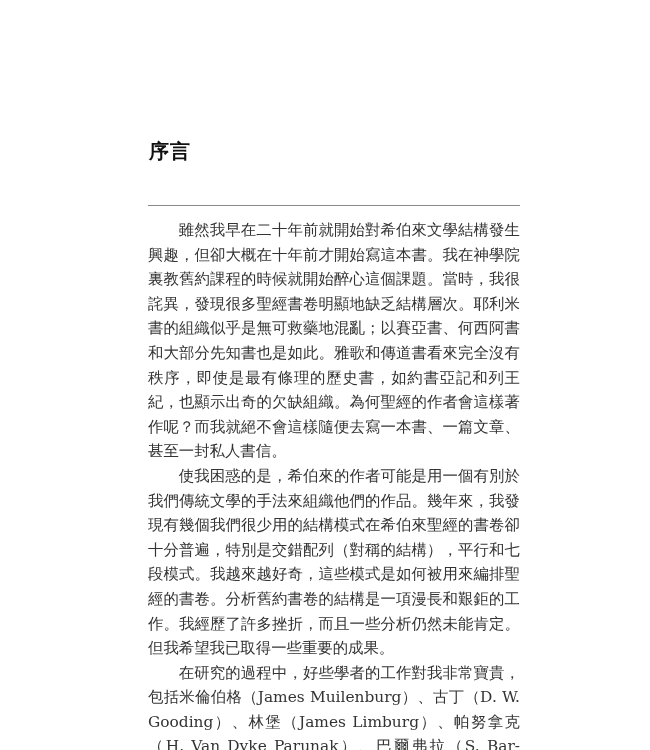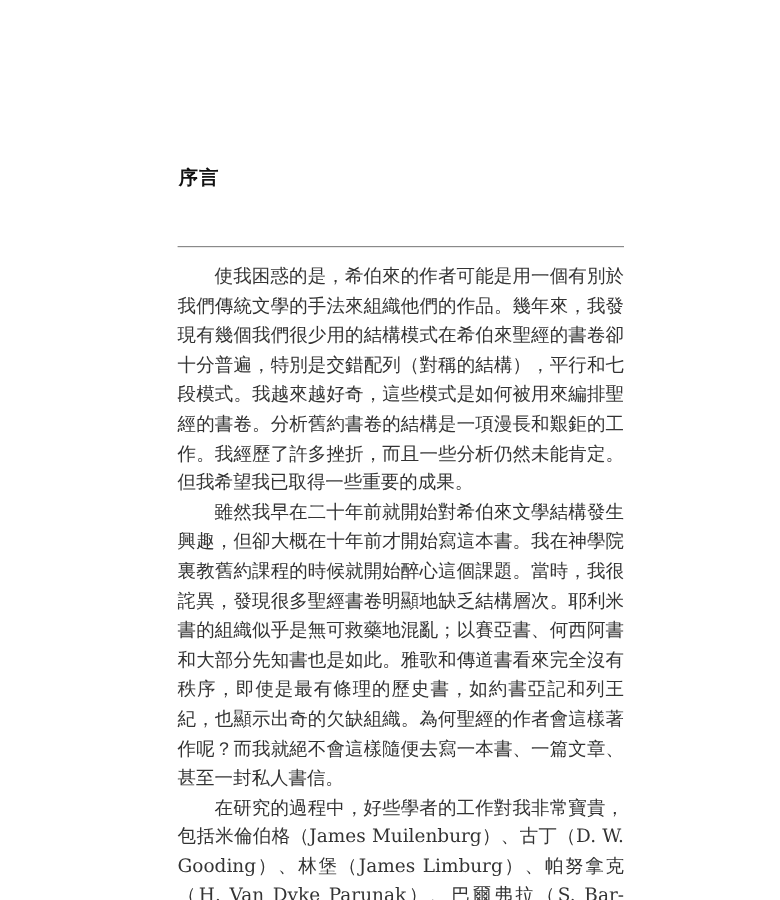--- a/index.html
+++ b/index.html
@@ -1,27 +1,27 @@
 <!DOCTYPE html>
 <html><head>
 <meta charset="utf-8">
 <style>
   html, body { margin: 0; padding: 0; background: #ffffff; }
   body { width: 650px; height: 750px; position: relative; overflow: hidden;
          font-family: "DejaVu Serif", "Liberation Serif", serif; color: #333333; }
   .title { position: absolute; left: 149px; top: 138px; font-family: "DejaVu Sans", sans-serif;
-           font-weight: bold; font-size: 16px; color: #111111; letter-spacing: 1px; margin: 0; }
+           font-weight: bold; font-size: 20px; color: #111111; letter-spacing: 1px; margin: 0; }
   .rule { position: absolute; left: 148px; top: 205px; width: 372px; height: 0;
           border-top: 1.5px solid #8a8a8a; }
   .body { position: absolute; left: 148px; top: 218px; width: 372px;
           font-size: 15.4px; line-height: 24.6px; text-align: justify; text-justify: inter-character; }
   .body p { margin: 0; text-indent: 2em; }
 </style>
 </head>
 <body>
 
 <h1 class="title">序言</h1>
 <div class="rule"></div>
 <div class="body">
+  <p>雖然我早在二十年前就開始對希伯來文學結構發生興趣，但卻大概在十年前才開始寫這本書。我在神學院裏教舊約課程的時候就開始醉心這個課題。當時，我很詫異，發現很多聖經書卷明顯地缺乏結構層次。耶利米書的組織似乎是無可救藥地混亂；以賽亞書、何西阿書和大部分先知書也是如此。雅歌和傳道書看來完全沒有秩序，即使是最有條理的歷史書，如約書亞記和列王紀，也顯示出奇的欠缺組織。為何聖經的作者會這樣著作呢？而我就絕不會這樣隨便去寫一本書、一篇文章、甚至一封私人書信。</p>
   <p>使我困惑的是，希伯來的作者可能是用一個有別於我們傳統文學的手法來組織他們的作品。幾年來，我發現有幾個我們很少用的結構模式在希伯來聖經的書卷卻十分普遍，特別是交錯配列（對稱的結構），平行和七段模式。我越來越好奇，這些模式是如何被用來編排聖經的書卷。分析舊約書卷的結構是一項漫長和艱鉅的工作。我經歷了許多挫折，而且一些分析仍然未能肯定。但我希望我已取得一些重要的成果。</p>
-  <p>雖然我早在二十年前就開始對希伯來文學結構發生興趣，但卻大概在十年前才開始寫這本書。我在神學院裏教舊約課程的時候就開始醉心這個課題。當時，我很詫異，發現很多聖經書卷明顯地缺乏結構層次。耶利米書的組織似乎是無可救藥地混亂；以賽亞書、何西阿書和大部分先知書也是如此。雅歌和傳道書看來完全沒有秩序，即使是最有條理的歷史書，如約書亞記和列王紀，也顯示出奇的欠缺組織。為何聖經的作者會這樣著作呢？而我就絕不會這樣隨便去寫一本書、一篇文章、甚至一封私人書信。</p>
   <p>在研究的過程中，好些學者的工作對我非常寶貴，包括米倫伯格（James Muilenburg）、古丁（D. W. Gooding）、林堡（James Limburg）、帕努拿克（H. Van Dyke Parunak）、巴爾弗拉（S. Bar-Efrat）、龍愛刻（Robert E. Longacre）、卡蘇托（Umberto Cassuto）、霍拉岱（William L. Holladay）、書亞（William H. Shea）、奧爾特（Robert Alter）、柏林（Adele Berlin）、和艾克絲姆（J. Cheryl Exum）。夏季語言學院也給我很多幫助，特別是辟克林（Wilbur Pickering）、比克曼（John Beekman）、卡洛（John Callow）和可沛色克（Michael Kopesec）的研究工作。</p>
 </div>
 
 </body></html>

